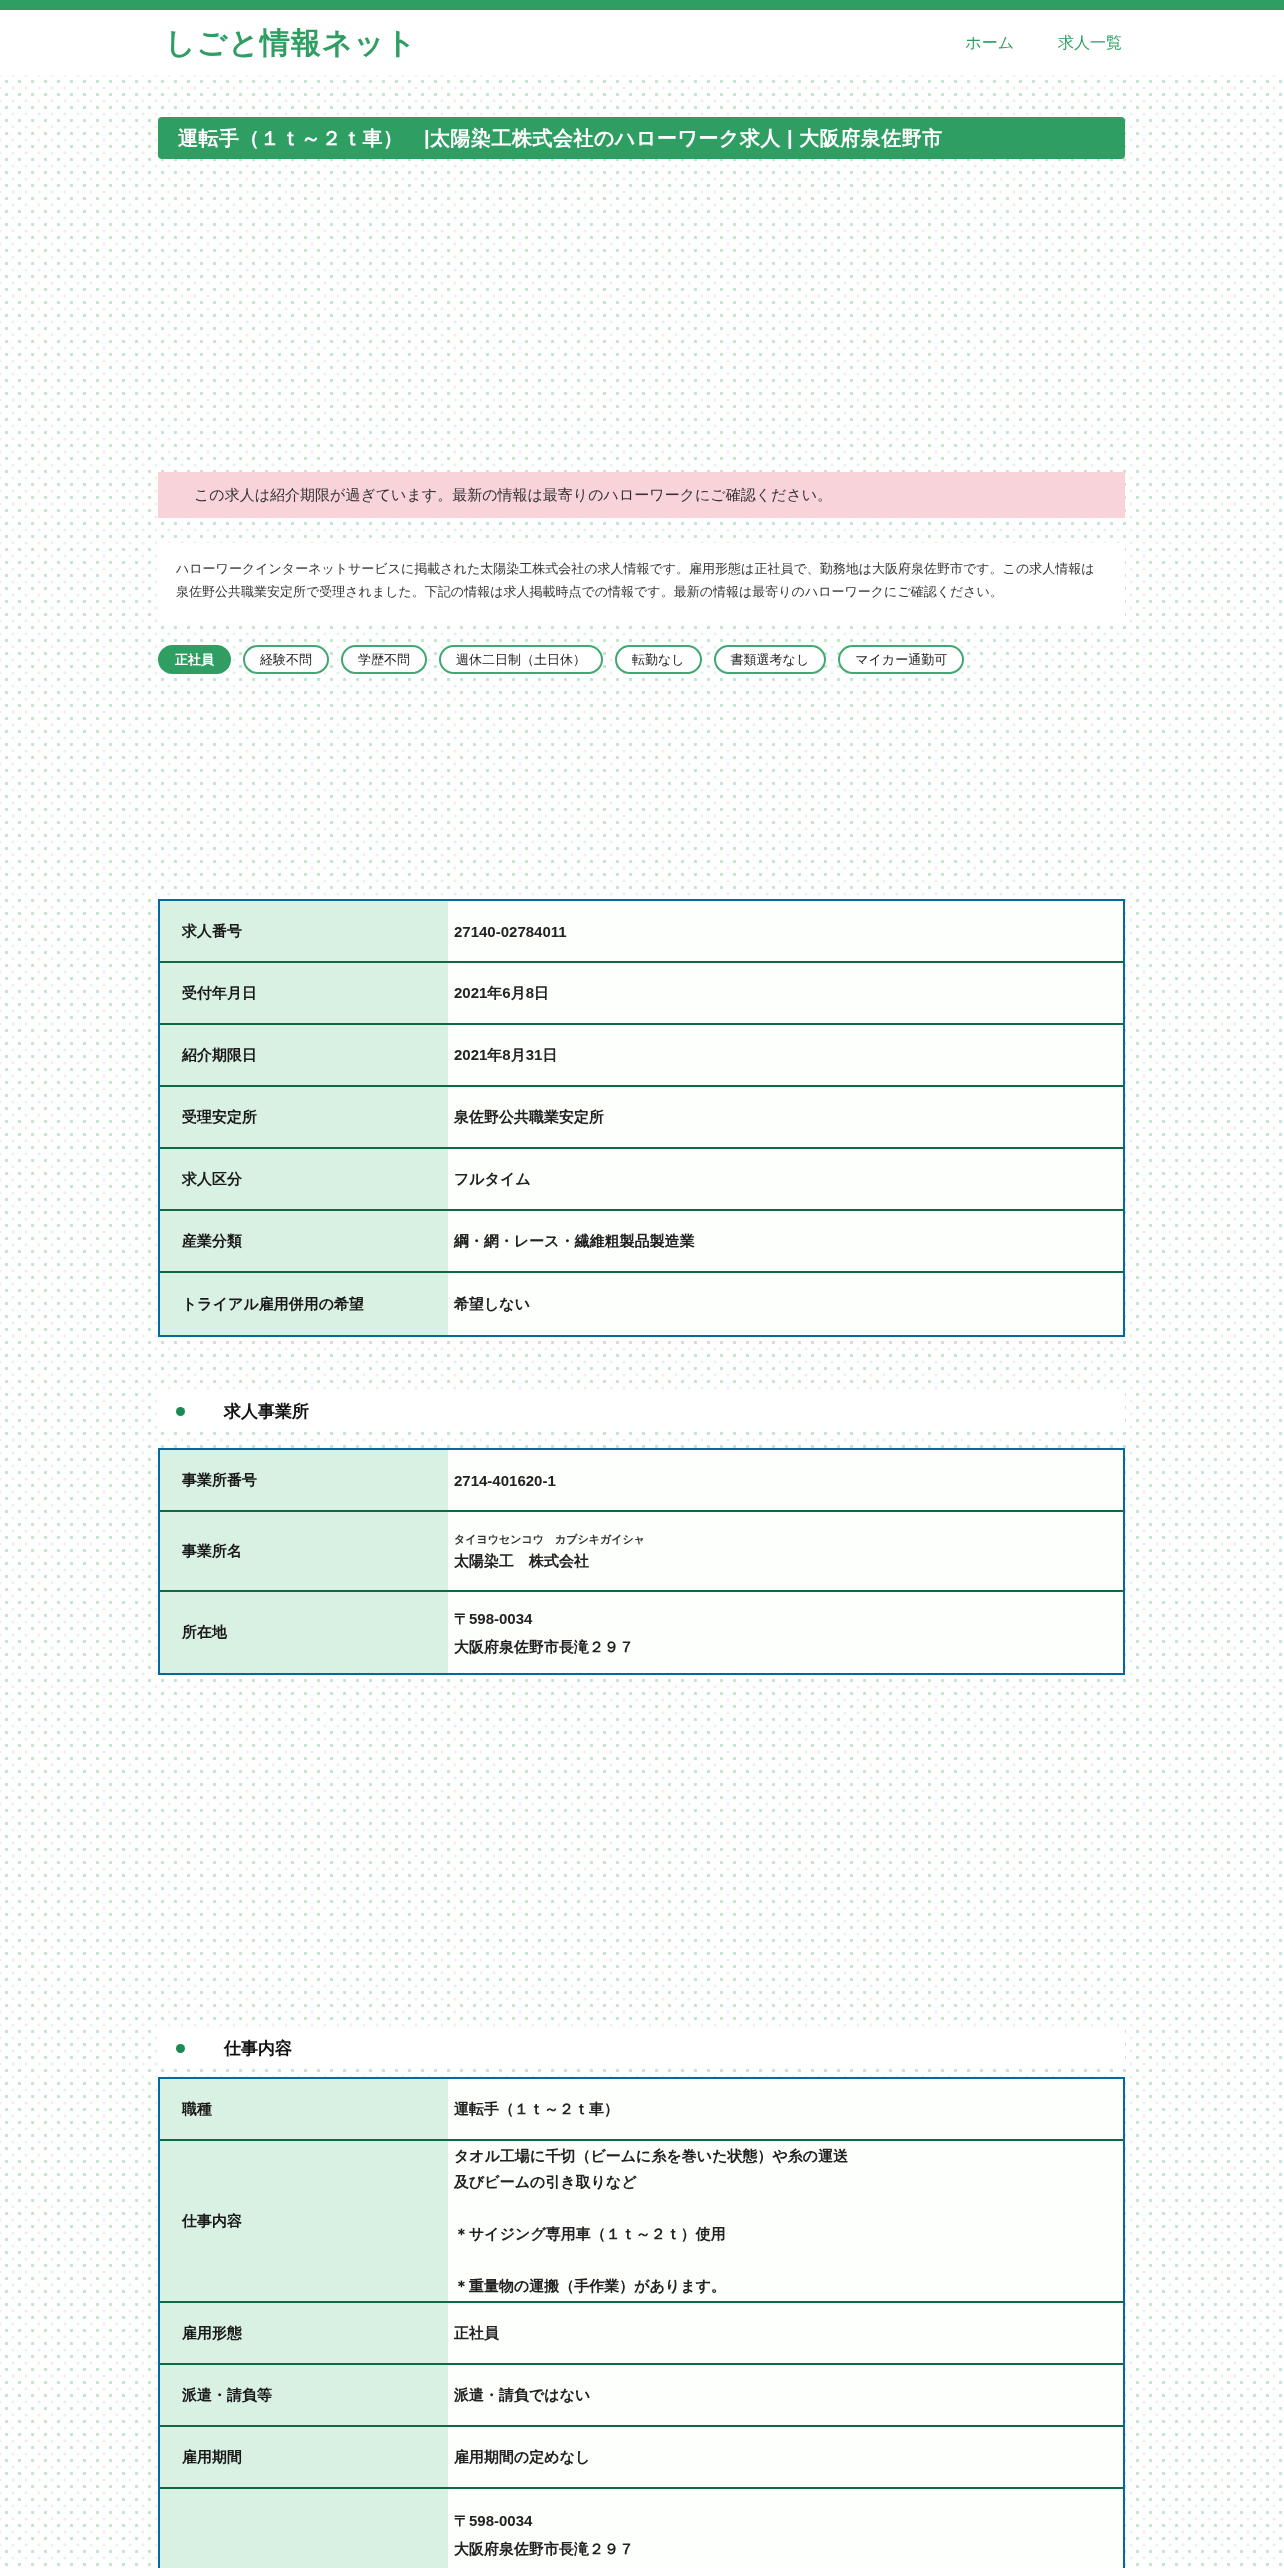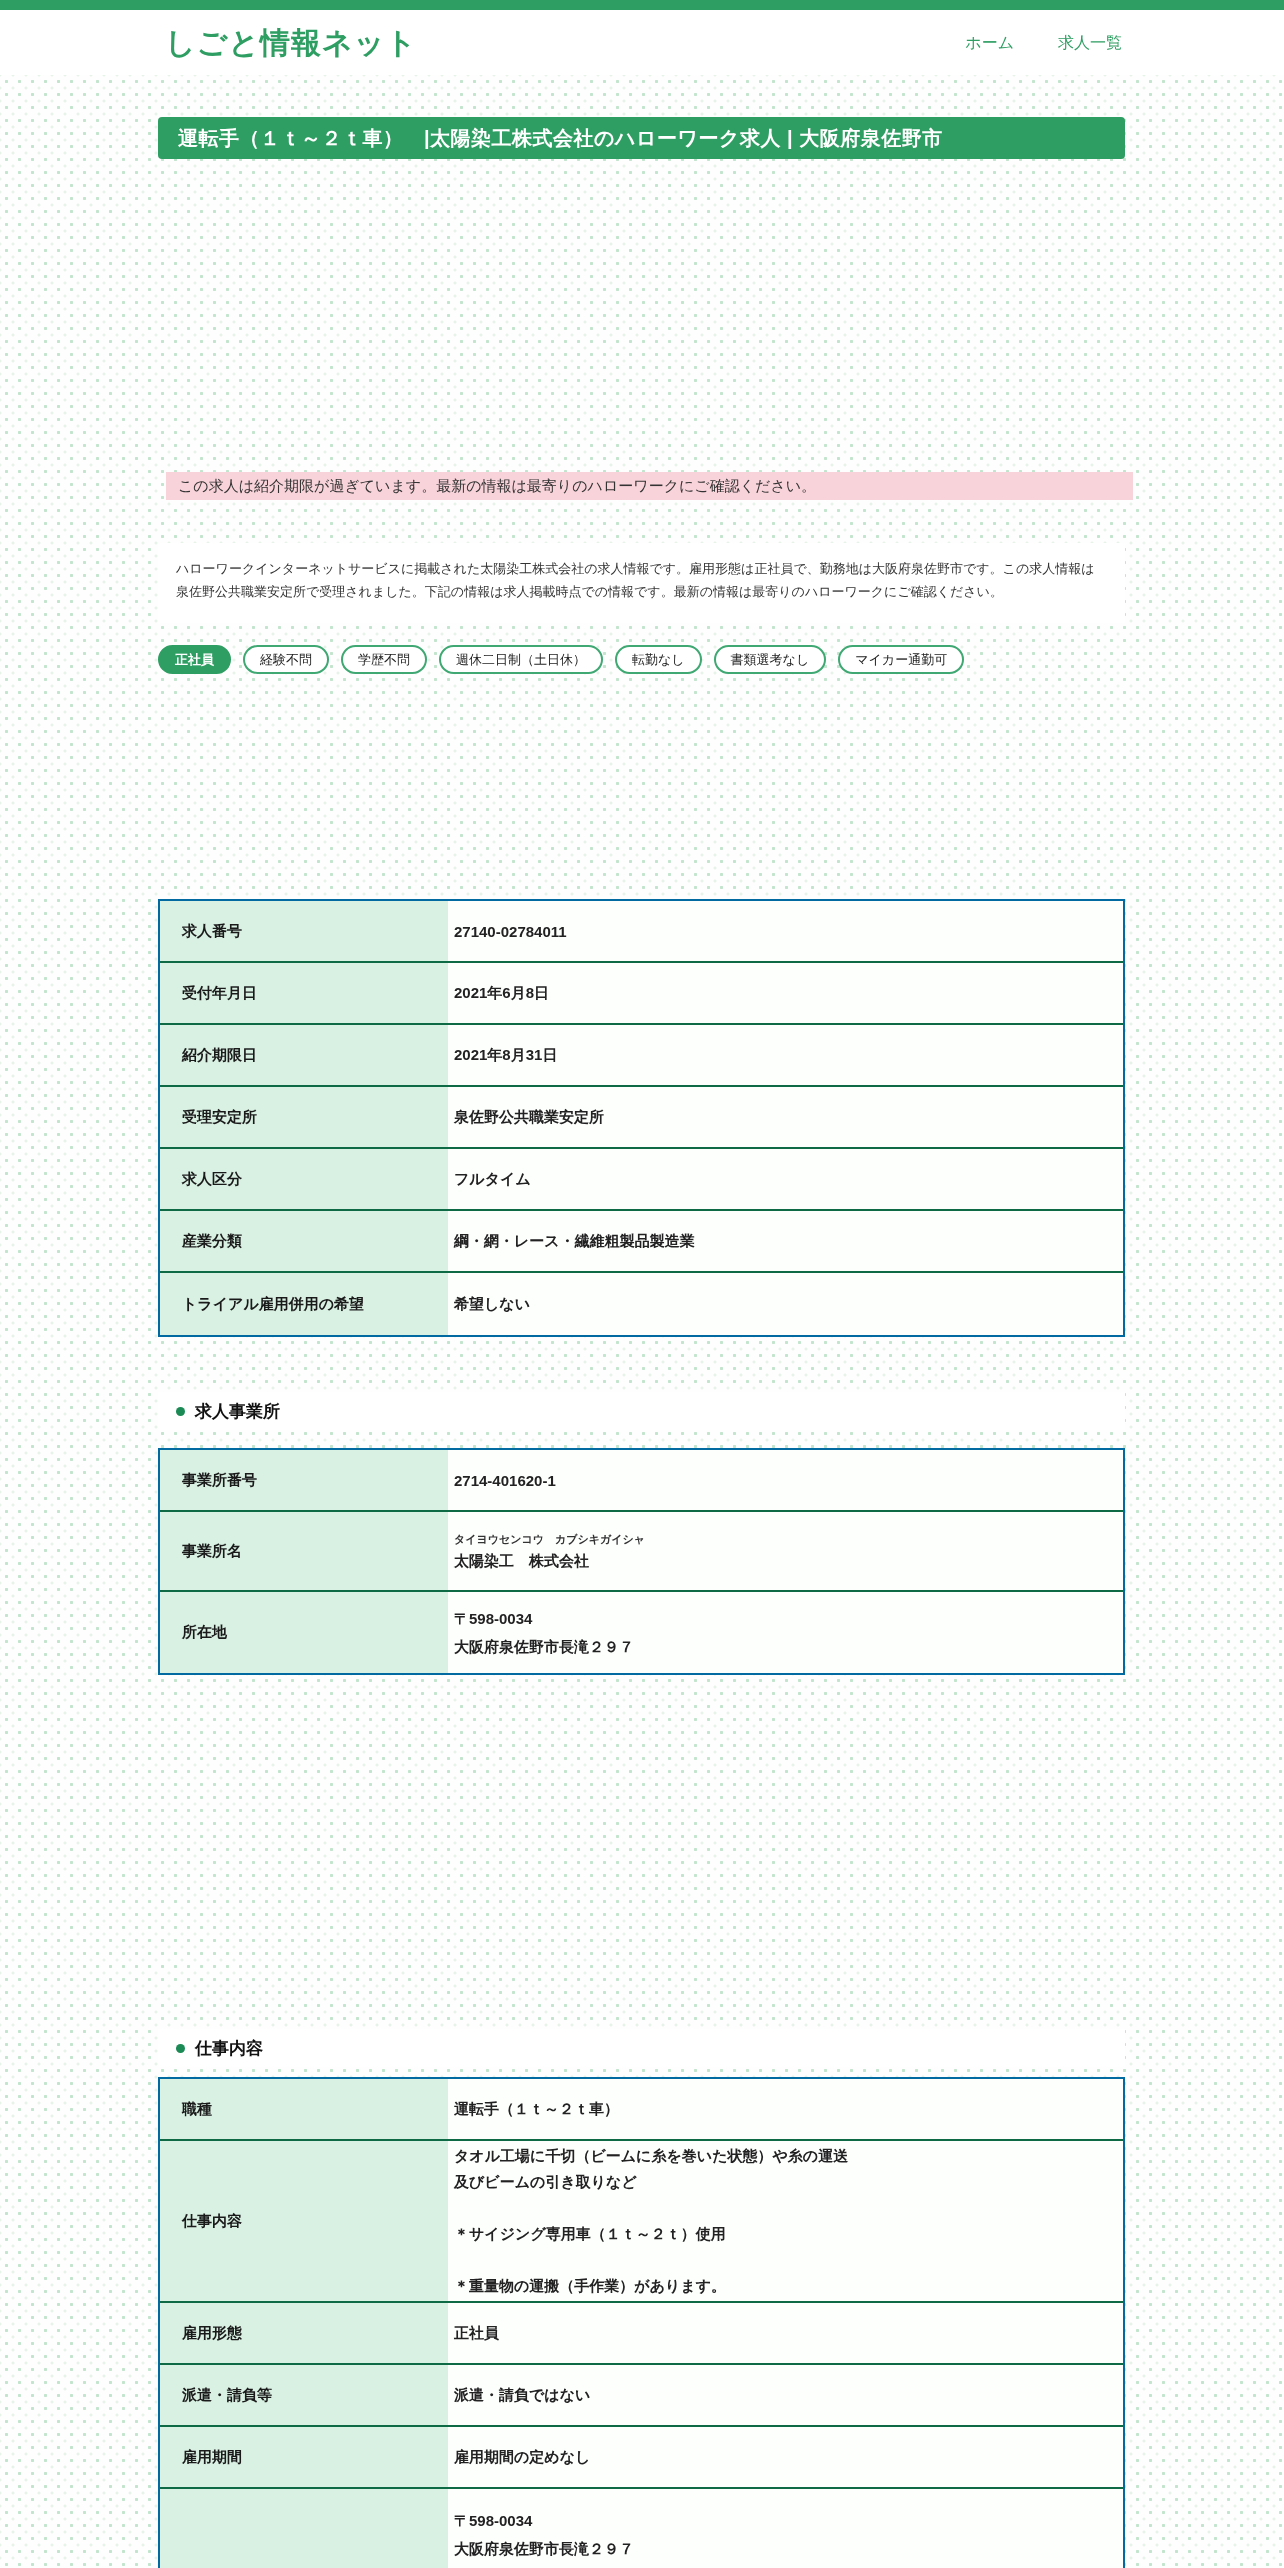--- a/index.html
+++ b/index.html
@@ -39,24 +39,24 @@
   .banner {
     left:158px; top:117px; width:967px; height:42px;
     background:#2f9e63; border-radius:4px;
     display:flex; align-items:center; padding-left:20px;
     font-size:20px; font-weight:bold; color:#ffffff; letter-spacing:0.5px;
     white-space:nowrap;
   }
 
   
   .alert {
-    left:158px; top:472px; width:967px; height:28px;
+    left:158px; top:472px; width:967px; height:46px;
     background:#f8d3da;
-    display:flex; align-items:center; padding-left:12px;
-    font-size:15px; color:#333;margin-left:8px;
+    display:flex; align-items:center; padding-left:36px;
+    font-size:15px; color:#333;
   }
 
   
   .intro {
     left:158px; top:543px; width:967px; height:80px;
     background:#ffffff; padding:14px 18px;
     font-size:13px; line-height:1.78; color:#333;
   }
 
   
@@ -71,21 +71,21 @@
 
   
   .section {
     left:158px; width:967px; height:38px; background:#ffffff;
     display:flex; align-items:center; padding-left:18px;
   }
   .section .dot {
     width:9px; height:9px; border-radius:50%;
     background:#1c8a55; margin-right:10px; flex:0 0 auto;
   }
-  .section .txt { font-size:17px; font-weight:bold; color:#111; }
+  .section .txt { font-size:17px; font-weight:bold; color:#111;margin-left:29px; }
   .section.s1 { top:1392px; }
   .section.s2 { top:2029px; }
 
   
   .dtable {
     left:158px; width:967px; background:#fdfffd;
     border:2px solid #0369a1;
   }
   .dtable.t1 { top:899px; }
   .dtable.t2 { top:1448px; }

